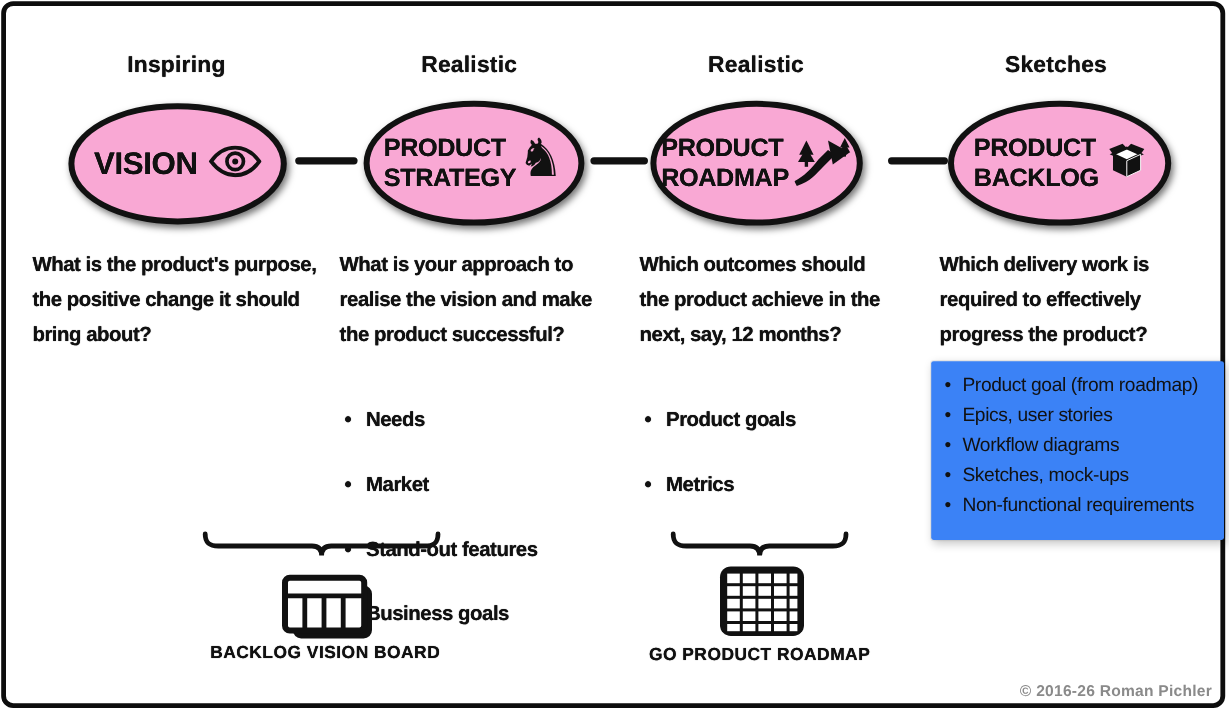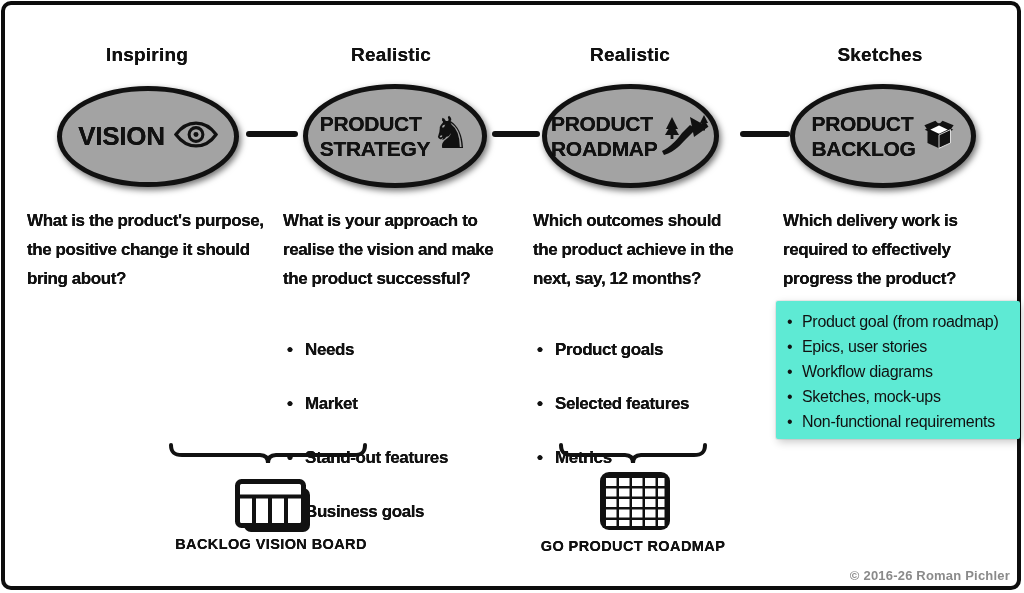--- a/index.html
+++ b/index.html
@@ -15,21 +15,21 @@
     pointer-events:none;
   }
   .col-label {
     position:absolute; top:44px; width:220px;
     text-align:center; font-size:19px; font-weight:bold;
     letter-spacing:.2px;
     text-shadow:0 0 .6px #000;
   }
   .ellipse {
     position:absolute; box-sizing:border-box;
-    background:#a3a3a3; border:5px solid #111; border-radius:50%;
+    background:#f9a8d4; border:5px solid #111; border-radius:50%;
     box-shadow:2px 3px 6px rgba(0,0,0,.55);
     display:flex; align-items:center; justify-content:center; gap:9px;
   }
   .ellipse .title {
     font-weight:bold; font-size:21px; line-height:1.2;
     letter-spacing:-.3px; text-transform:uppercase;
     text-shadow:0 0 .5px #000;
   }
   .ellipse .title.single { font-size:26px; }
   .ellipse .title.wrap { width:102px; }
@@ -42,21 +42,21 @@
   }
   ul.bullets {
     position:absolute; top:309px; margin:0; padding:0; list-style:none;
     font-size:17px; font-weight:bold; letter-spacing:-.4px;
     text-shadow:0 0 .6px #000;
   }
   ul.bullets li { line-height:26px; padding-left:22px; position:relative;margin-top:28px; }
   ul.bullets li::before { content:"•"; position:absolute; left:4px; }
   .panel {
     position:absolute; left:776px; top:301px; width:244px; box-sizing:border-box;
-    background:#5eead4; padding:8px 4px 5px 6px;
+    background:#3b82f6; padding:8px 4px 16px 6px;
     box-shadow:0 0 0 1px rgba(0,0,0,.06), 2px 3px 8px rgba(0,0,0,.22);
     border-radius:2px;
   }
   .panel ul { margin:0; padding:0; list-style:none; font-size:16px; font-weight:normal; letter-spacing:-.3px; }
   .panel li { line-height:25px; padding-left:20px; position:relative; }
   .panel li::before { content:"•"; position:absolute; left:5px; }
   .brace { position:absolute; }
   .tool-icon { position:absolute; }
   .tool-label {
     position:absolute; width:220px; text-align:center;
@@ -144,21 +144,20 @@
 
 <ul class="bullets" style="left:283px">
   <li>Needs</li>
   <li>Market</li>
   <li>Stand-out features</li>
   <li>Business goals</li>
 </ul>
 
 <ul class="bullets" style="left:533px">
   <li>Product goals</li>
-  <li>Selected features</li>
   <li>Metrics</li>
 </ul>
 
 <div class="panel">
   <ul>
     <li>Product goal (from roadmap)</li>
     <li>Epics, user stories</li>
     <li>Workflow diagrams</li>
     <li>Sketches, mock-ups</li>
     <li>Non-functional requirements</li>

